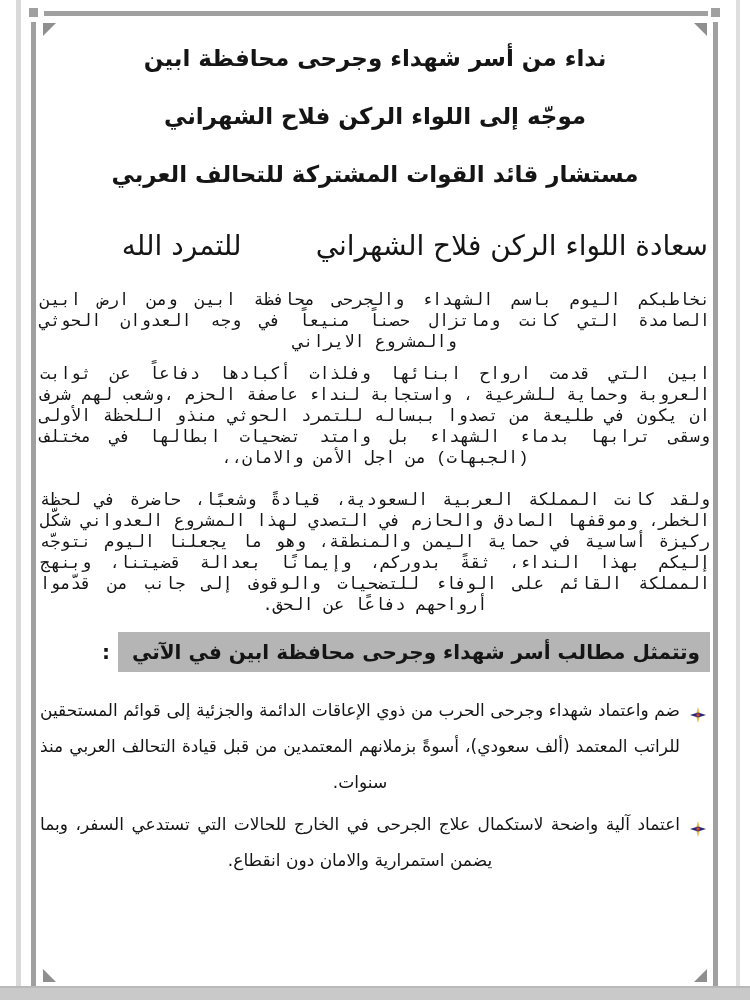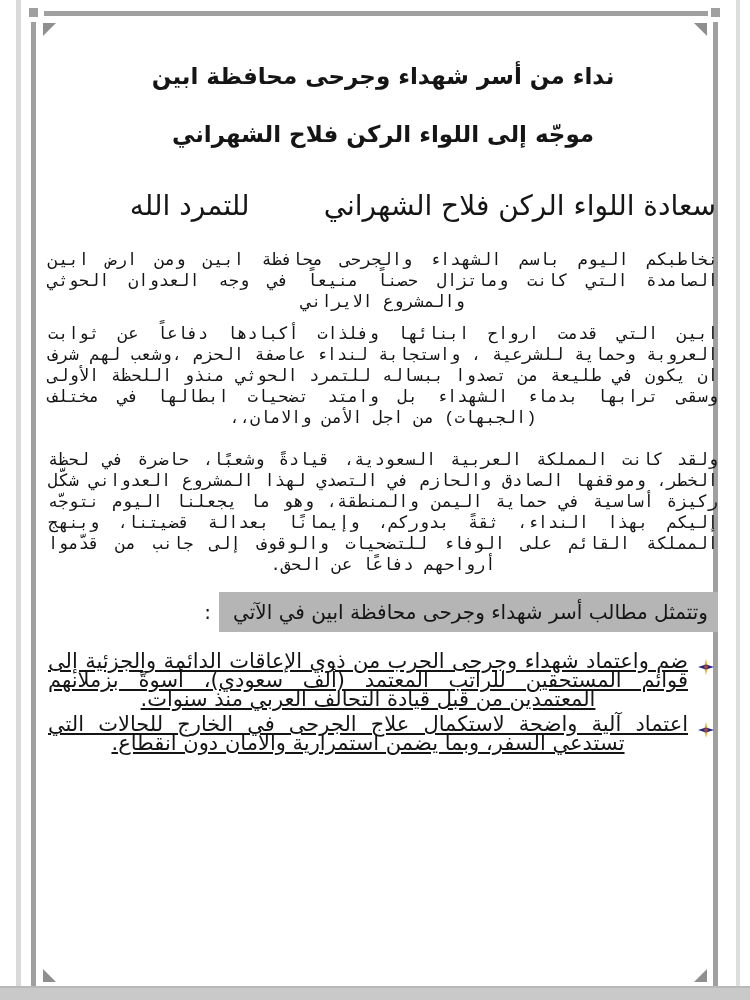--- a/index.html
+++ b/index.html
@@ -29,23 +29,23 @@
   .sq-tl{left:29px;top:8px;}
   .sq-tr{left:711px;top:8px;}
   .tri{position:absolute;width:0;height:0;}
   .tri-tl{left:43px;top:23px;border-top:13px solid var(--tri-gray);border-right:13px solid transparent;}
   .tri-tr{left:694px;top:23px;border-top:13px solid var(--tri-gray);border-left:13px solid transparent;}
   .tri-bl{left:43px;top:969px;border-bottom:13px solid var(--tri-gray);border-right:13px solid transparent;}
   .tri-br{left:694px;top:969px;border-bottom:13px solid var(--tri-gray);border-left:13px solid transparent;}
   
   .content{
     position:absolute;
-    left:48px;top:0;width:670px;height:986px;
+    left:40px;top:0;width:670px;height:986px;
     direction:rtl;
-    padding-top:60px;
+    padding-top:42px;
   }
   .title-block{text-align:center;}
   .title-line{
     font-size:23px;font-weight:bold;
     line-height:32px;margin-bottom:26px;
     letter-spacing:0;
   }
   .salutation{
     display:flex;direction:rtl;align-items:baseline;
     gap:74px;margin-top:36px;margin-bottom:24px;
@@ -55,35 +55,34 @@
   .body-par{
     font-size:17px;line-height:21px;
     text-align:justify;text-align-last:center;
     margin-bottom:11px;
     font-family:Liberation Mono, monospace;
   }
   .body-par.p3{margin-top:21px;}
   .body-par.p4{margin-top:11px;}
   .demands-heading{
     margin-top:16px;margin-bottom:20px;
-    text-align:right;font-size:20px;font-weight:normal;line-height:26px;
+    text-align:right;font-size:20px;font-weight:bold;line-height:26px;
   }
   .demands-heading .hl{
     background:var(--highlight-bg);
     padding:7px 10px 7px 14px;
     display:inline-block;
   }
   .demands-heading .colon{padding:0 8px;}
   .demand{
     position:relative;
     padding-right:30px;
-    font-size:21px;line-height:19px;
+    font-size:17px;line-height:36px;
     text-align:justify;text-align-last:center;
     margin-bottom:6px;
-    text-decoration:underline;
   }
   .star{
     position:absolute;right:4px;top:7px;
     width:16px;height:16px;display:inline-block;
   }
 </style>
 </head>
 <body>
 
 <div class="edge-left"></div>
@@ -98,20 +97,21 @@
 <div class="tri tri-tl"></div>
 <div class="tri tri-tr"></div>
 <div class="tri tri-bl"></div>
 <div class="tri tri-br"></div>
 
 <div class="content">
 
   <div class="title-block">
     <div class="title-line">نداء من أسر شهداء وجرحى محافظة ابين</div>
     <div class="title-line">موجّه إلى اللواء الركن فلاح الشهراني</div>
+    <div class="title-line">مستشار قائد القوات المشتركة للتحالف العربي</div>
   </div>
 
   <div class="salutation">
     <span>سعادة اللواء الركن فلاح الشهراني</span>
     <span>للتمرد الله</span>
   </div>
 
   <p class="body-par p1">نخاطبكم اليوم باسم الشهداء والجرحى محافظة ابين ومن ارض ابين الصامدة التي كانت وماتزال حصناً منيعاً في وجه العدوان الحوثي والمشروع الايراني</p>
   <p class="body-par p2">ابين التي قدمت ارواح ابنائها وفلذات أكبادها دفاعاً عن ثوابت العروبة وحماية للشرعية ، واستجابة لنداء عاصفة الحزم ،وشعب لهم شرف ان يكون في طليعة من تصدوا ببساله للتمرد الحوثي منذو اللحظة الأولى وسقى ترابها بدماء الشهداء بل وامتد تضحيات ابطالها في مختلف (الجبهات) من اجل الأمن والامان،،</p>
   <p class="body-par p3">ولقد كانت المملكة العربية السعودية، قيادةً وشعبًا، حاضرة في لحظة الخطر، وموقفها الصادق والحازم في التصدي لهذا المشروع العدواني شكّل ركيزة أساسية في حماية اليمن والمنطقة، وهو ما يجعلنا اليوم نتوجّه إليكم بهذا النداء، ثقةً بدوركم، وإيمانًا بعدالة قضيتنا، وبنهج المملكة القائم على الوفاء للتضحيات والوقوف إلى جانب من قدّموا أرواحهم دفاعًا عن الحق.</p>

